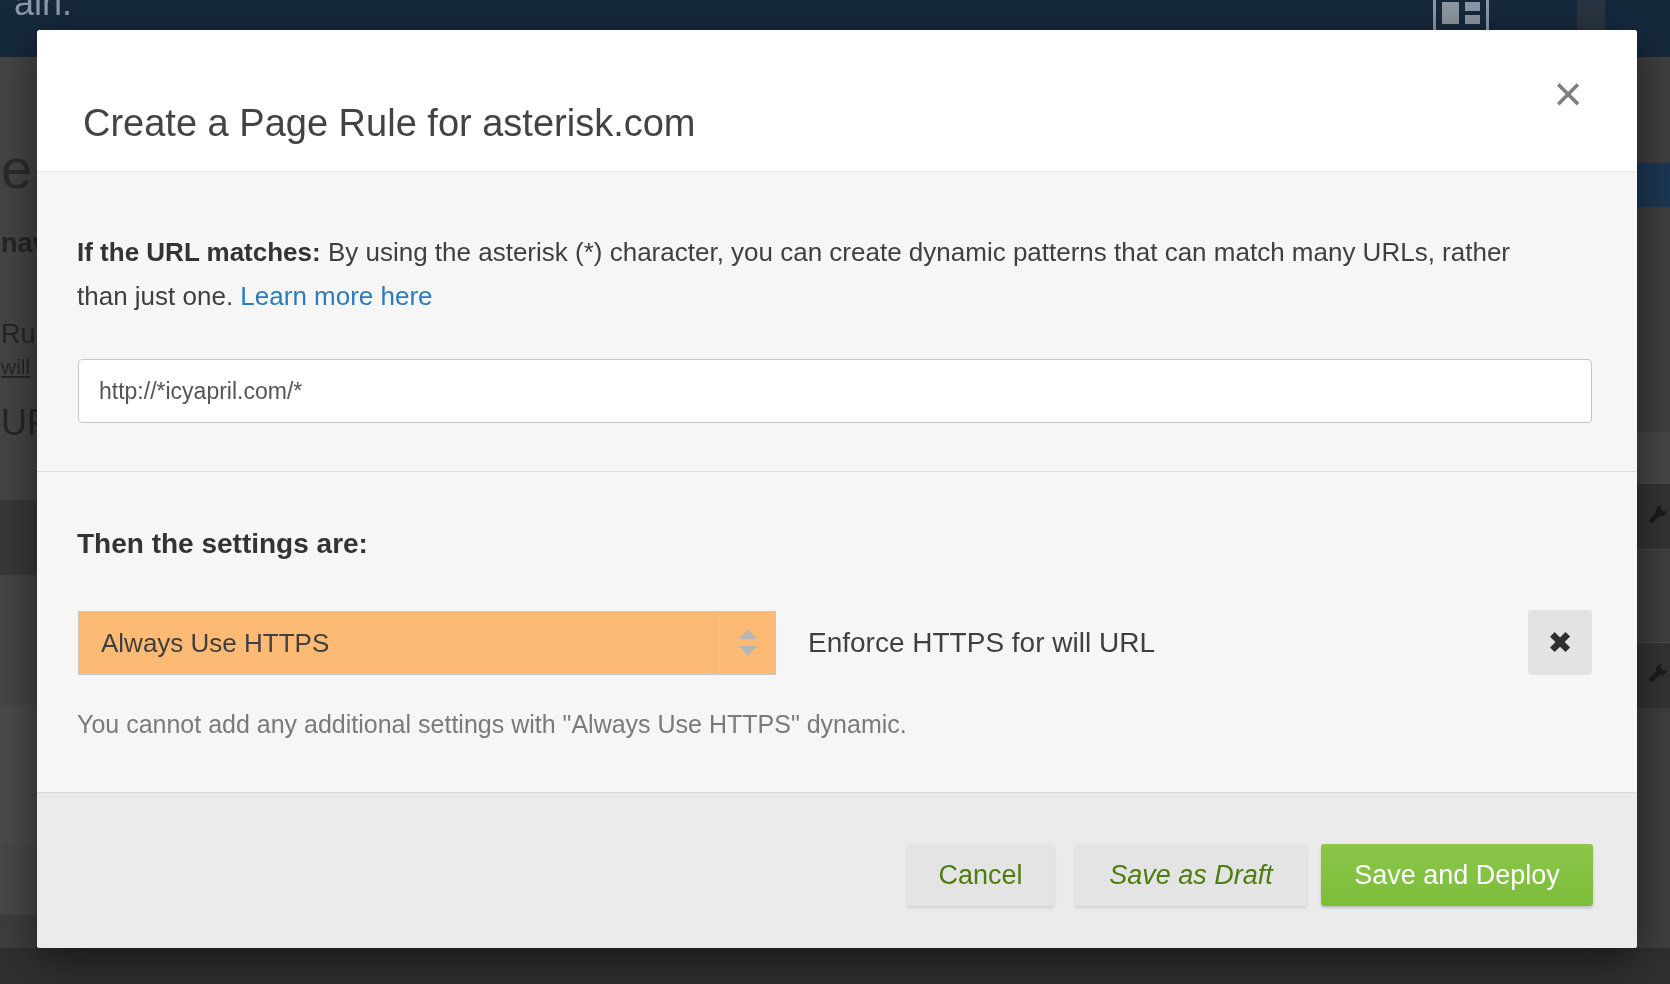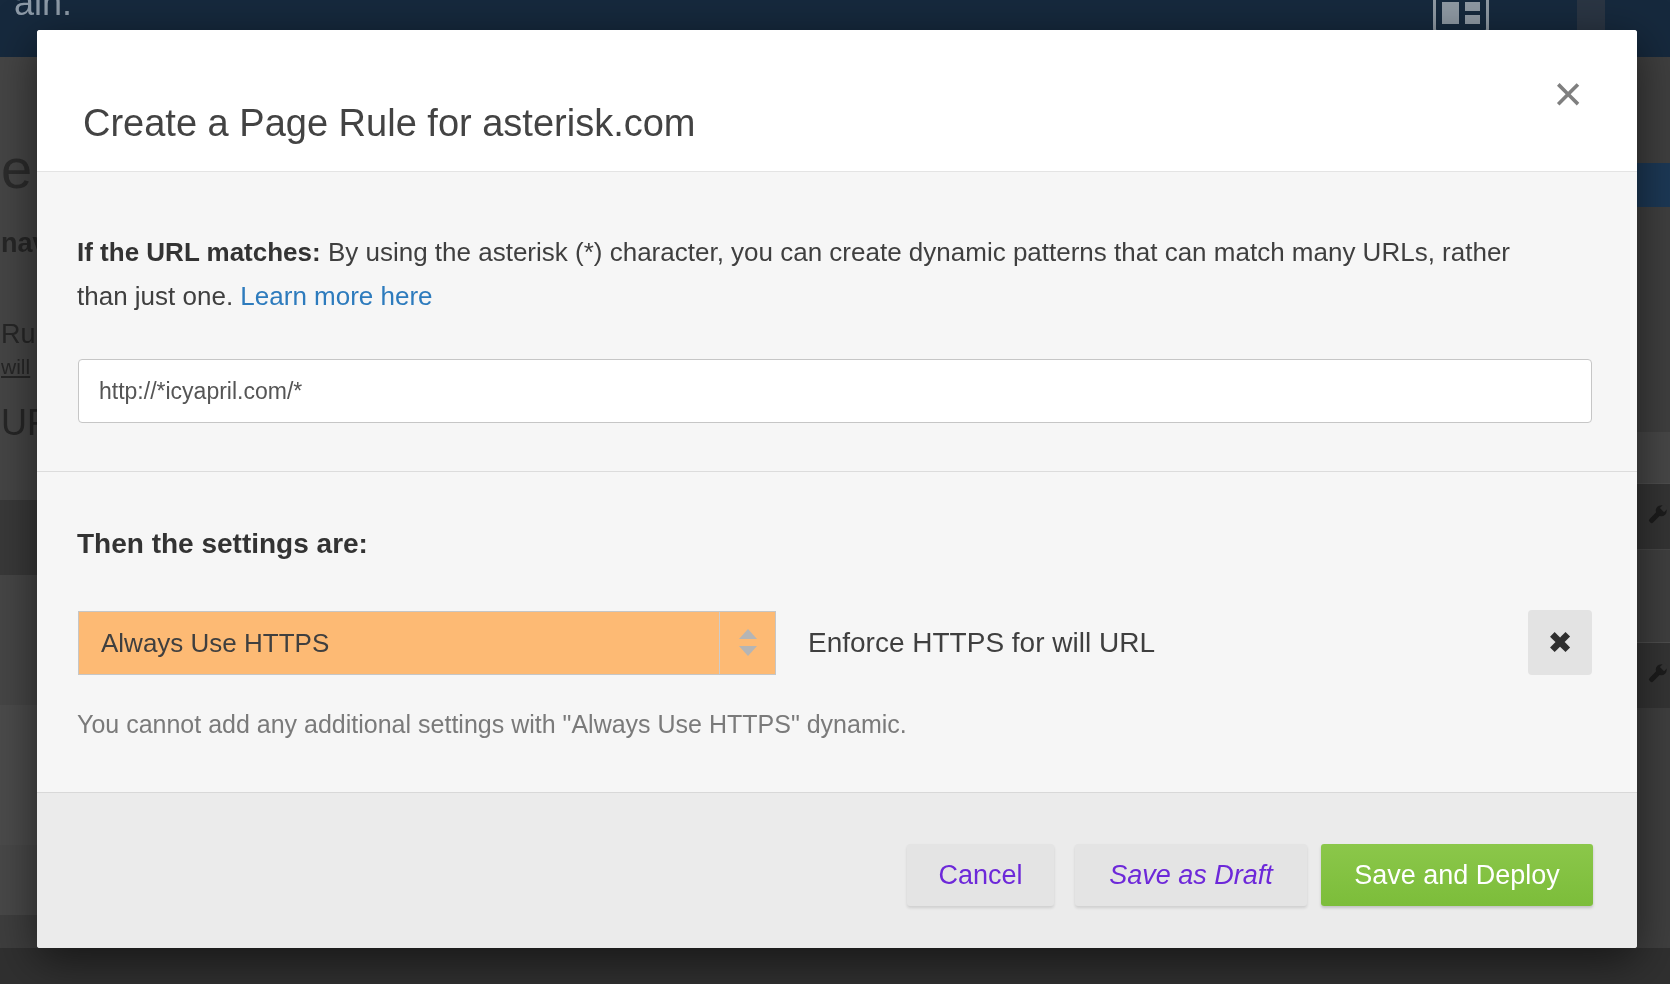--- a/index.html
+++ b/index.html
@@ -75,21 +75,21 @@
                     border:none; border-radius:4px; font-size:30px; color:#2f2f2f; text-align:center;
                     line-height:65px; cursor:pointer; }
 
   .settings-helper { position:absolute; left:40px; top:680px; font-size:25px; color:#7a7a7a; }
 
   .modal-footer { position:absolute; left:0; top:762px; width:1600px; height:156px; background:#ebebeb;
                   border-top:1px solid #d8d8d8; border-radius:0 0 3px 3px; }
   .footer-buttons { position:absolute; right:44px; top:51px; display:flex; align-items:center; }
   .btn { height:62px; border:none; border-radius:3px; font-family:"Liberation Sans",sans-serif;
          font-size:27px; cursor:pointer; }
-  .btn-gray { background:#e4e4e4; color:#6d28d9; box-shadow:0 2px 3px rgba(0,0,0,0.12); }
+  .btn-gray { background:#e4e4e4; color:#4d7c0f; box-shadow:0 2px 3px rgba(0,0,0,0.12); }
   .btn-cancel { width:147px; margin-right:21px; }
   .btn-draft { width:232px; margin-right:14px;font-style:italic; }
   .btn-green { width:272px; background:linear-gradient(#8bc74a,#7cbd3a); color:#fff;
                box-shadow:0 2px 3px rgba(0,0,0,0.18); }
 </style>
 </head>
 <body>
 
 <div class="page-bg"></div>
 

